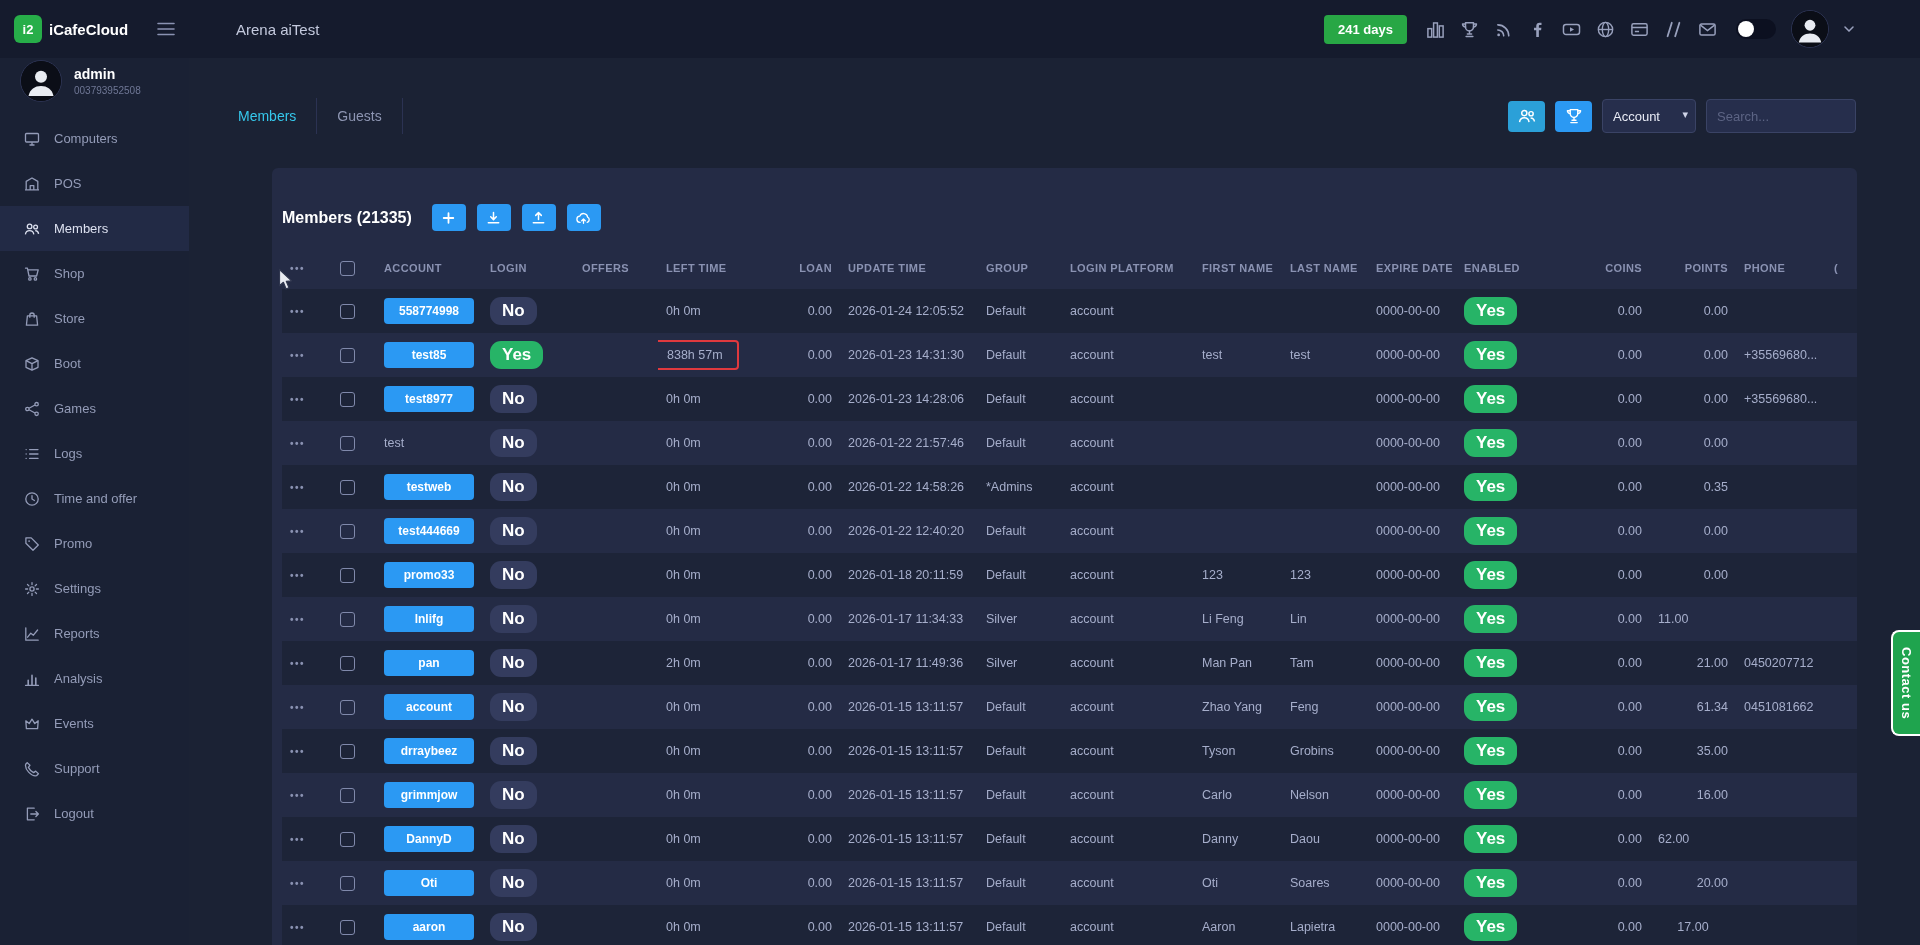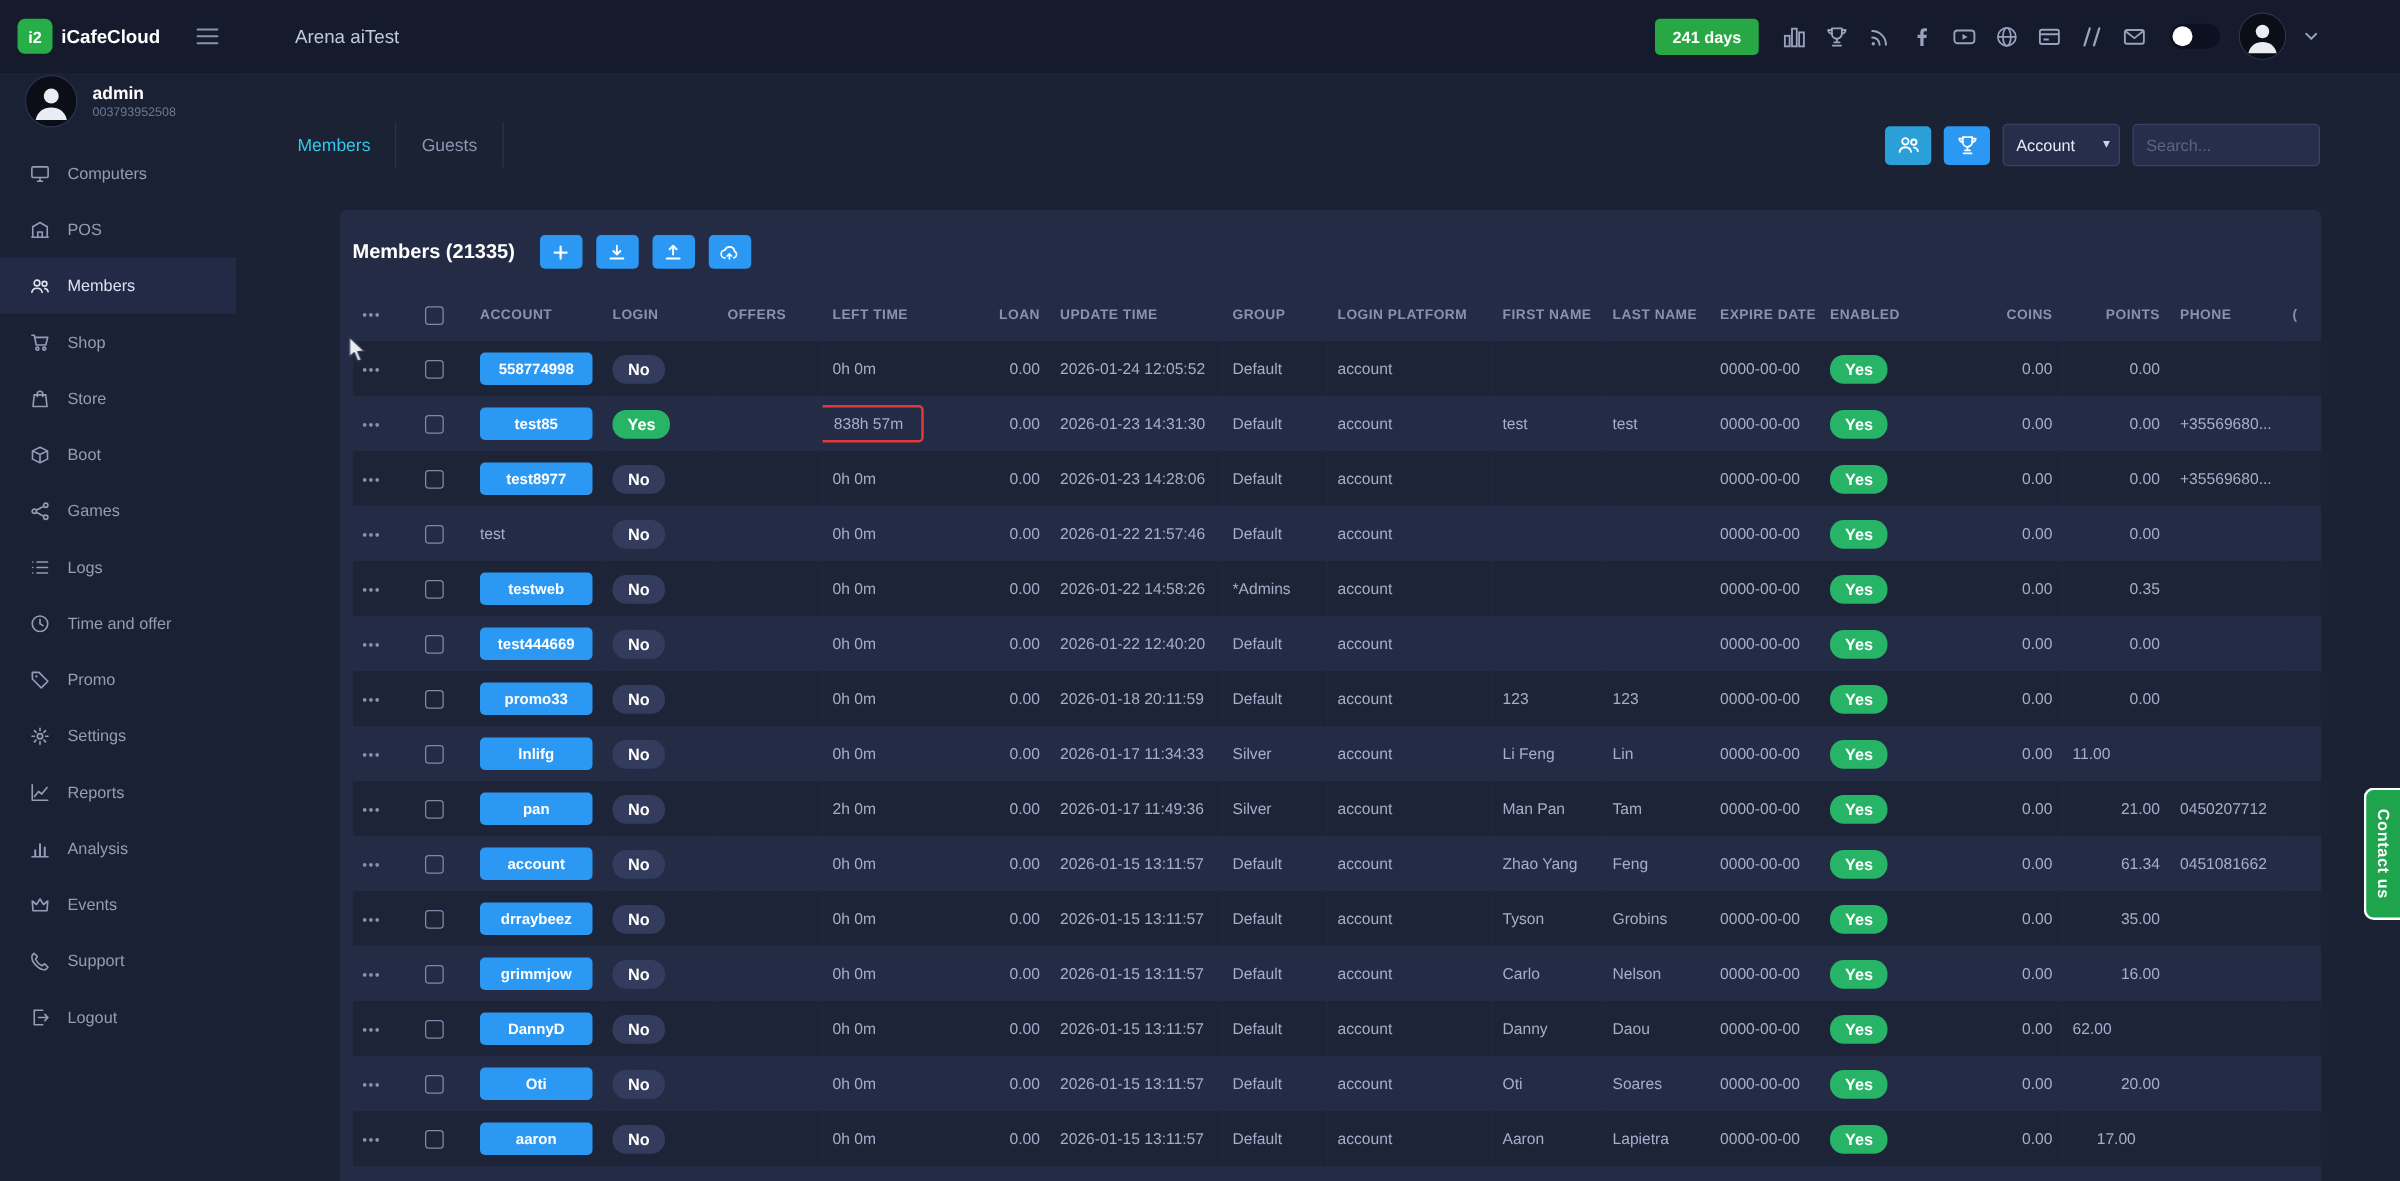--- a/index.html
+++ b/index.html
@@ -62,40 +62,40 @@
     border:1px solid #3a4365; border-radius:4px; height:34px; width:94px; padding:0 24px 0 10px;
     font-size:13px; font-family:inherit; cursor:pointer; }
   .select-wrap::after { content:"▾"; position:absolute; right:8px; top:9px; color:#cfd4e8;
     font-size:11px; pointer-events:none; }
   .search { width:150px; height:34px; background:#262e4c; border:1px solid #3a4365; border-radius:4px;
     color:#cfd4e8; padding:0 10px; font-size:13px; font-family:inherit; }
   .search::placeholder { color:#5c6484; }
 
   
   .card { margin:34px 63px 0 83px; background:#242b45; border-radius:6px; overflow:hidden; height:786px; }
-  .card-head { display:flex; align-items:center; padding:20px 10px 16px 10px; gap:12px; }
+  .card-head { display:flex; align-items:center; padding:36px 10px 16px 10px; gap:12px; }
   .card-title { color:#fff; font-weight:bold; font-size:16px; margin-right:8px; }
   .toolbar { display:flex; align-items:center; gap:11px; }
   .tbtn { width:34px; height:27px; background:#2b99f3; border-radius:4px; display:flex;
     align-items:center; justify-content:center; cursor:pointer; }
   .tbtn .icon { display:flex; width:15px; height:14px; }
   .tbtn svg { width:100%; height:100%; }
   .twrap { padding-left:10px; }
   table { border-collapse:collapse; table-layout:fixed; width:1584px; }
   thead th { height:42px; font-size:11px; color:#8a92b2; text-align:left; padding:0 8px;
     letter-spacing:.4px; font-weight:bold; white-space:nowrap; overflow:hidden; }
   tbody td { height:44px; font-size:12.5px; color:#a6aecb; padding:0 8px; white-space:nowrap; overflow:hidden; }
   tbody tr.dark { background:#1d2438; }
   .dots { color:#8a92b2; font-size:10px; letter-spacing:1.5px; font-weight:bold; cursor:default; }
   .cbox { display:inline-block; width:15px; height:15px; border:1.5px solid #8089ab; border-radius:3px;
     vertical-align:middle; cursor:pointer; }
   .acct-btn { display:inline-block; width:90px; text-align:center; background:#2b99f3; color:#fff;
     font-size:12px; font-weight:bold; padding:6px 0; border-radius:4px; cursor:pointer; }
   .badge { display:inline-block; min-width:42px; text-align:center; padding:4px 12px;
-    border-radius:11px; font-size:13px; font-weight:bold; color:#fff; }
+    border-radius:11px; font-size:17px; font-weight:bold; color:#fff; }
   .badge.gray { background:#343c5e; }
   .badge.green { background:#27b467; }
   .hl-box { display:inline-block; border:2px solid #e0393e; border-radius:4px;
     padding:6px 14px; margin-left:-15px; }
 
   
   .contact { position:fixed; right:0; top:630px; background:#1fa44e; color:#fff;
     writing-mode:vertical-rl; font-size:13px; font-weight:bold; padding:15px 6px;
     border:2px solid #fff; border-right:none; border-radius:8px 0 0 8px; letter-spacing:.5px;
     cursor:pointer; z-index:30; }

